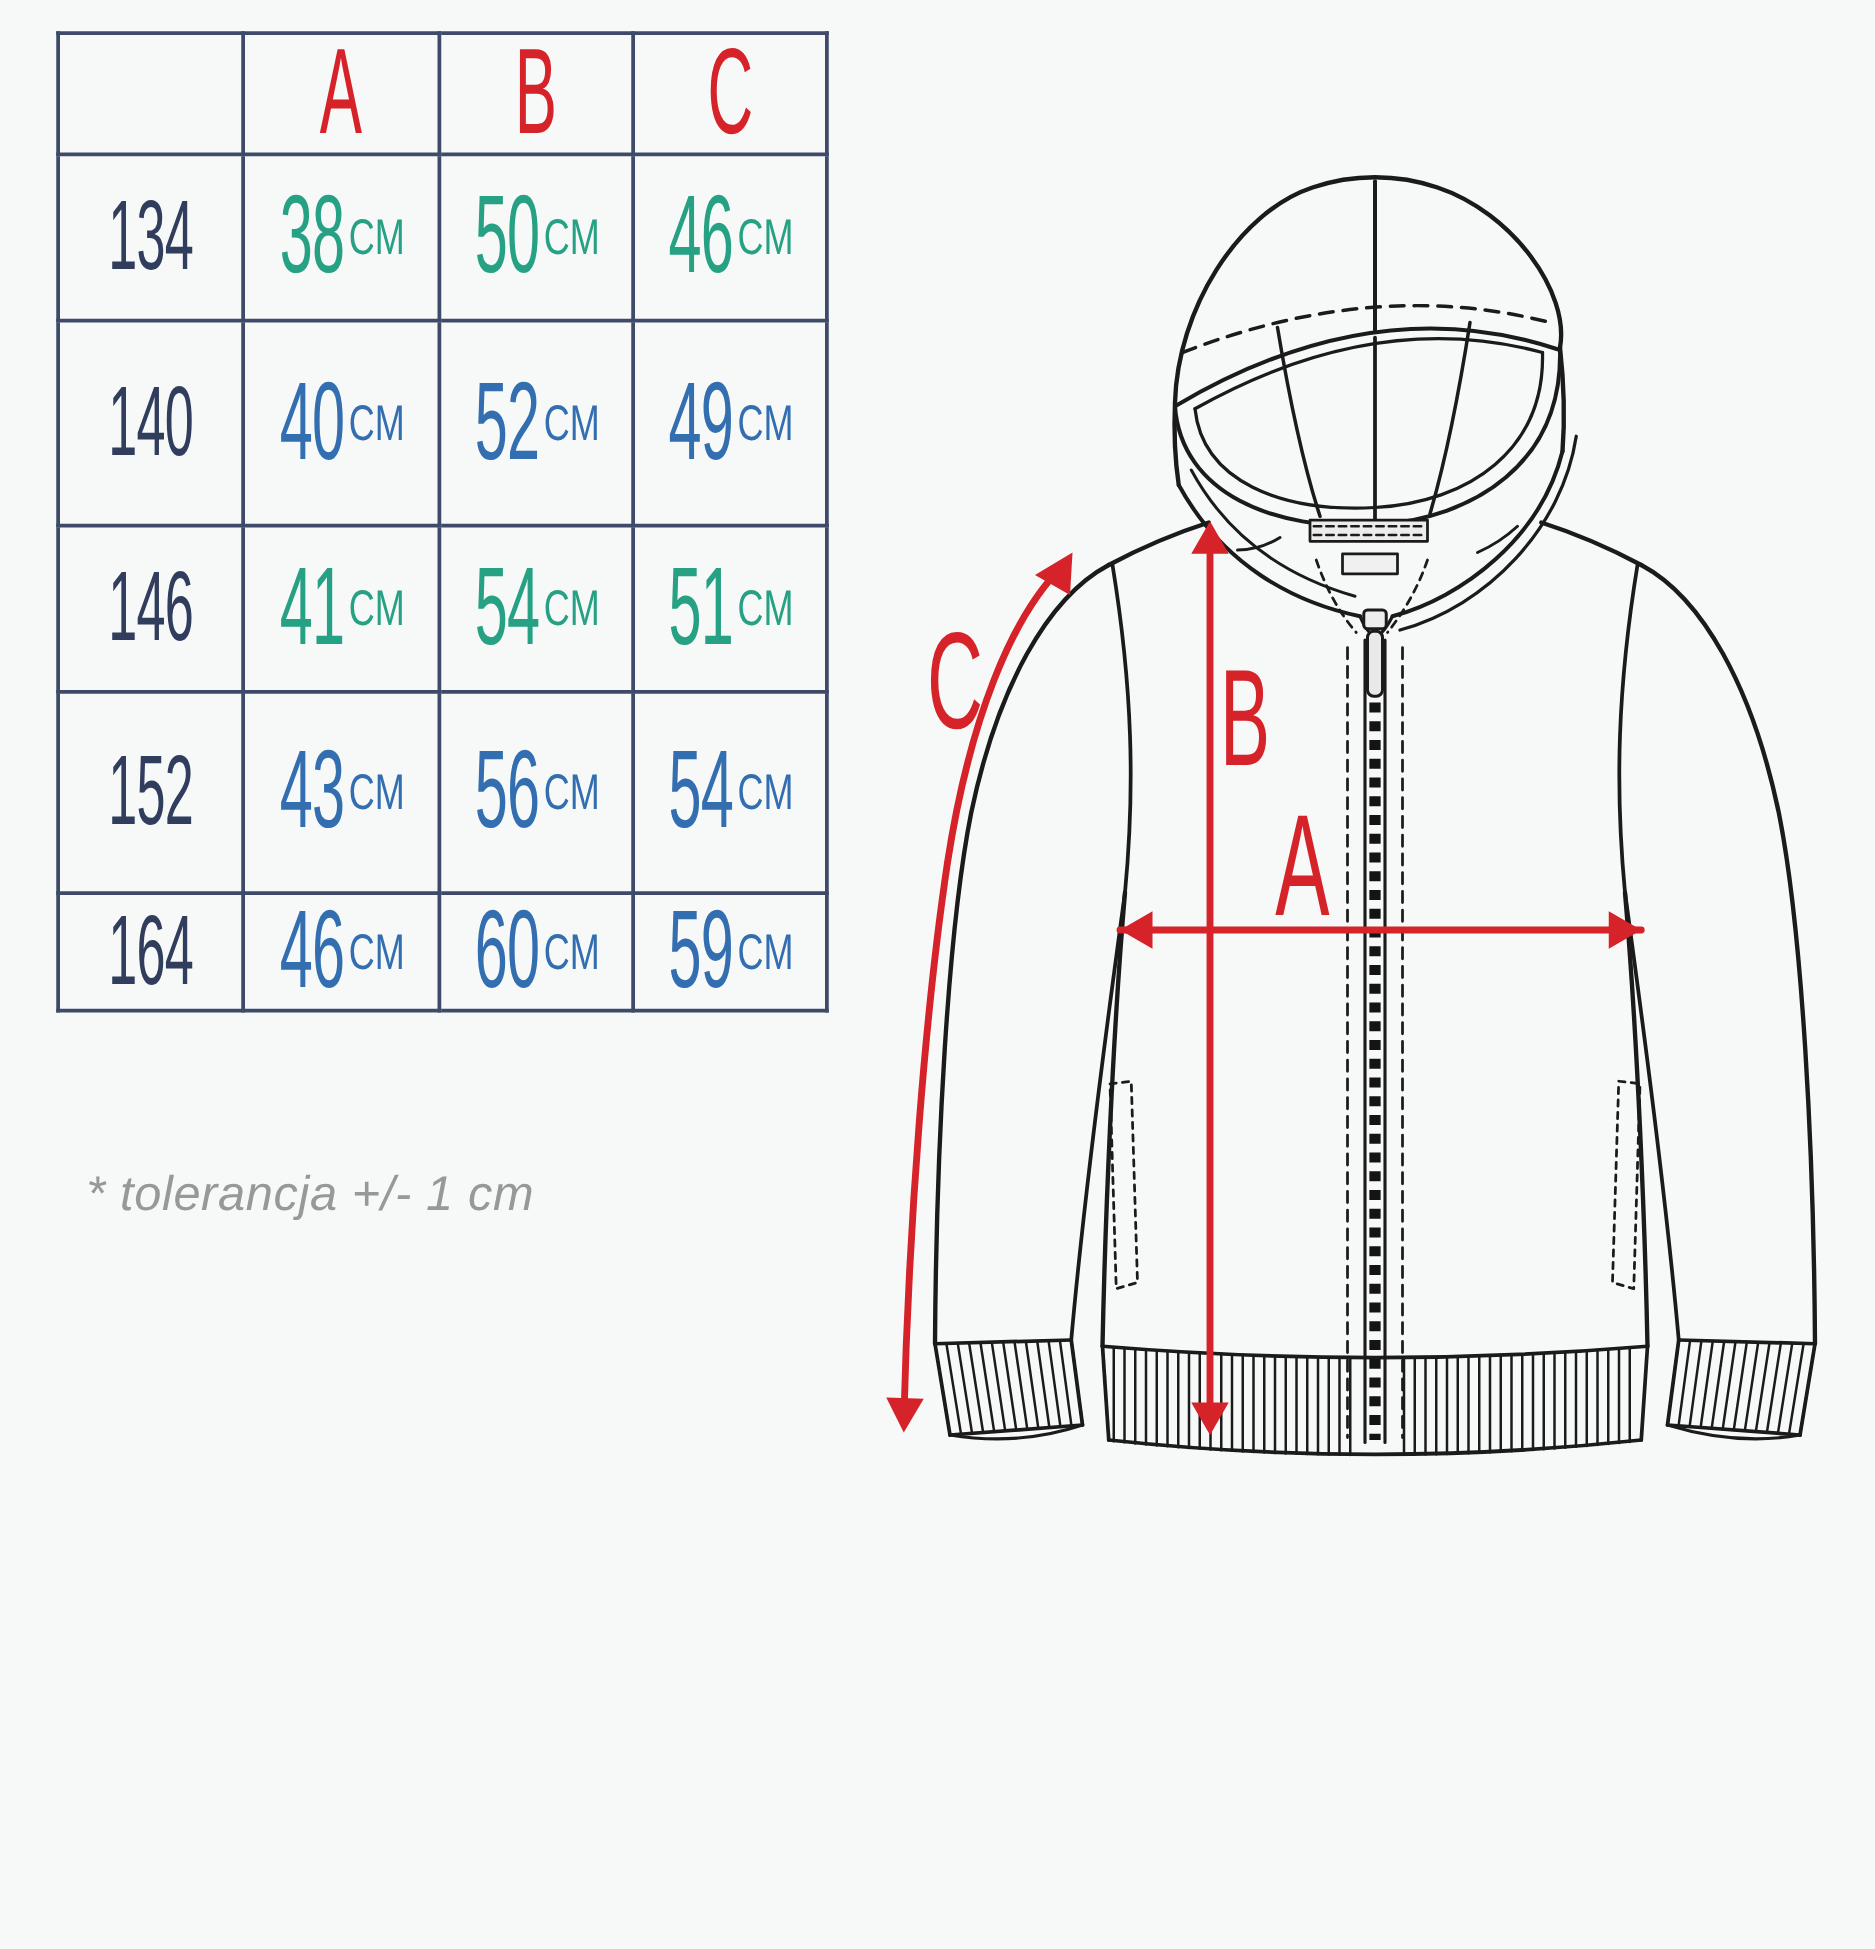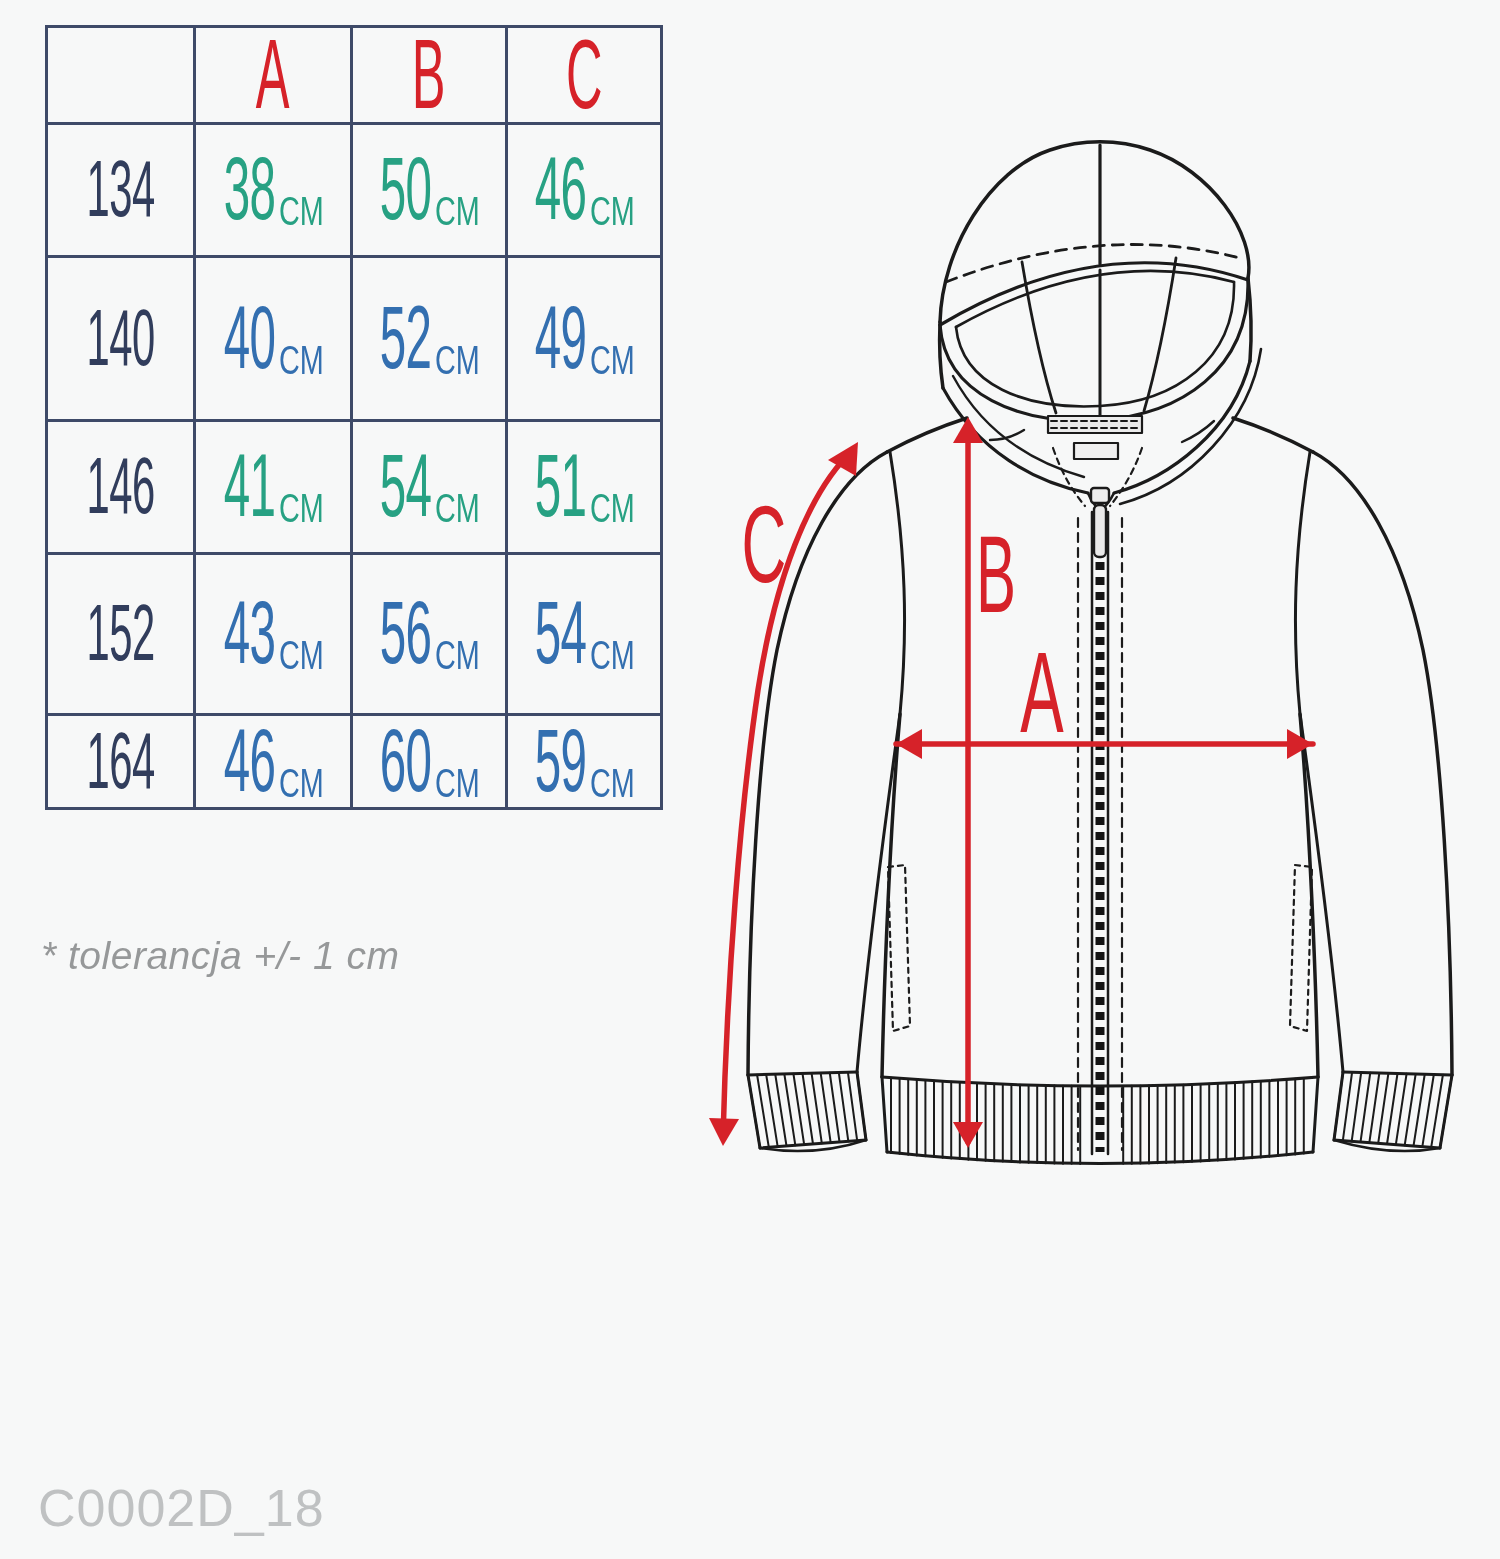--- a/index.html
+++ b/index.html
@@ -8,21 +8,21 @@
     background:#f7f8f8; overflow:hidden;
     font-family:"Liberation Sans", sans-serif;
   }
 
   
   table.size-table { position:absolute; left:45px; top:25px; border-collapse:collapse; table-layout:fixed; }
   table.size-table td {
     border:3px solid #3e4a68; padding:0; text-align:center; vertical-align:middle;
     background:transparent;
   }
-  .cellwrap { display:flex; align-items:flex-end; justify-content:center; }
+  .cellwrap { display:flex; align-items:center; justify-content:center; }
   .hdr-letter {
     display:inline-block; font-size:92px; line-height:1; color:#d62229;
     transform:scale(0.55,1.06); transform-origin:center 70%;
   }
   .size-num {
     display:inline-block; font-size:72px; line-height:1; color:#313d5c;
     transform:scale(0.58,1.1); transform-origin:center 70%; letter-spacing:-1px;
   }
   .val-num {
     display:inline-block; font-size:82px; line-height:1;
@@ -30,21 +30,21 @@
   }
   .unit {
     display:inline-block; font-size:40px; line-height:1; text-transform:uppercase;
     transform:scale(0.72,1); transform-origin:left 70%;
     margin-left:-16px; letter-spacing:0px;
   }
   .c-green { color:#27a183; }
   .c-blue  { color:#336fb0; }
 
   .footnote {
-    position:absolute; left:41px; top:934px;
+    position:absolute; left:69px; top:934px;
     font-style:italic; font-size:39px; color:#969899; letter-spacing:0.5px;
   }
   .product-code {
     position:absolute; left:38px; top:1478px;
     font-size:52px; color:#bfc1c2; letter-spacing:1px;
   }
 
   .hoodie-wrap { position:absolute; left:690px; top:130px; width:790px; height:1048px; }
   svg { display:block; }
 </style>
@@ -175,21 +175,20 @@
             <div class="cellwrap">
               <span class="val-num c-blue">59</span>
               <span class="unit c-blue">cm</span>
             </div>
           </td>
     </tr>
   </tbody>
     </table>
 
   <div class="footnote">* tolerancja +/- 1 cm</div>
-  <div class="product-code">C0002D_18</div>
 
   <div class="hoodie-wrap">
   <svg id="hoodie-svg" width="790" height="1048" viewBox="0 0 790 1048" fill="none" stroke-linecap="round" stroke-linejoin="round">
 
     <g stroke="#1b1b1b">
 
       <g>
         <path d="M 197,322 C 148,348 108,420 87,520 C 68,615 59,790 58,945" stroke-width="3.5"></path>
         <path d="M 200,322 C 216,420 218,500 210,584 C 194,700 177,830 167,942" stroke-width="3"></path>
         <path d="M 58,945 L 167,942" stroke-width="3"></path>

